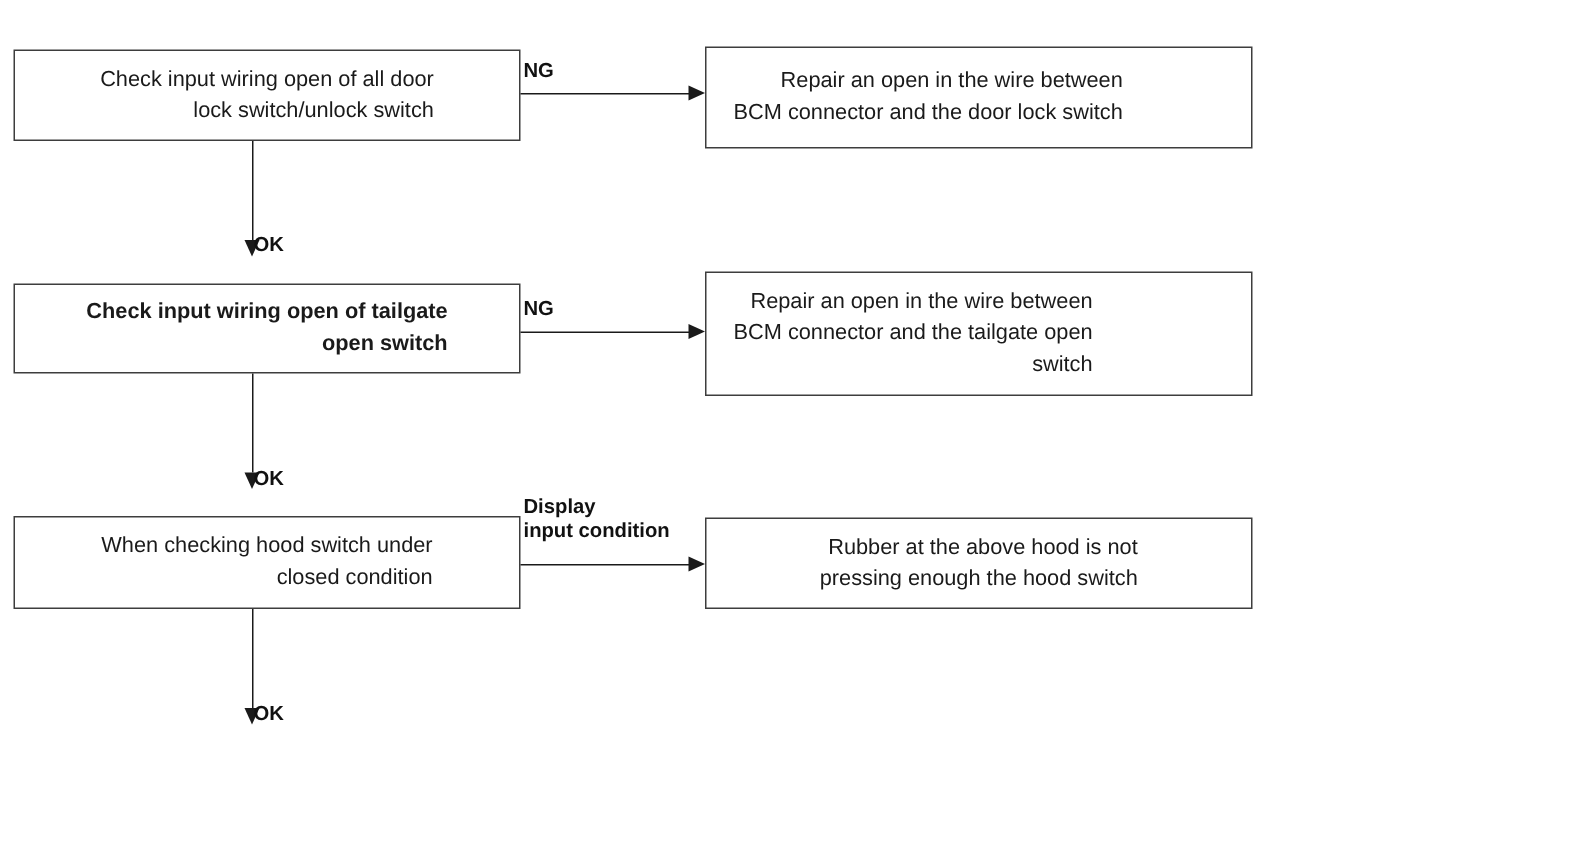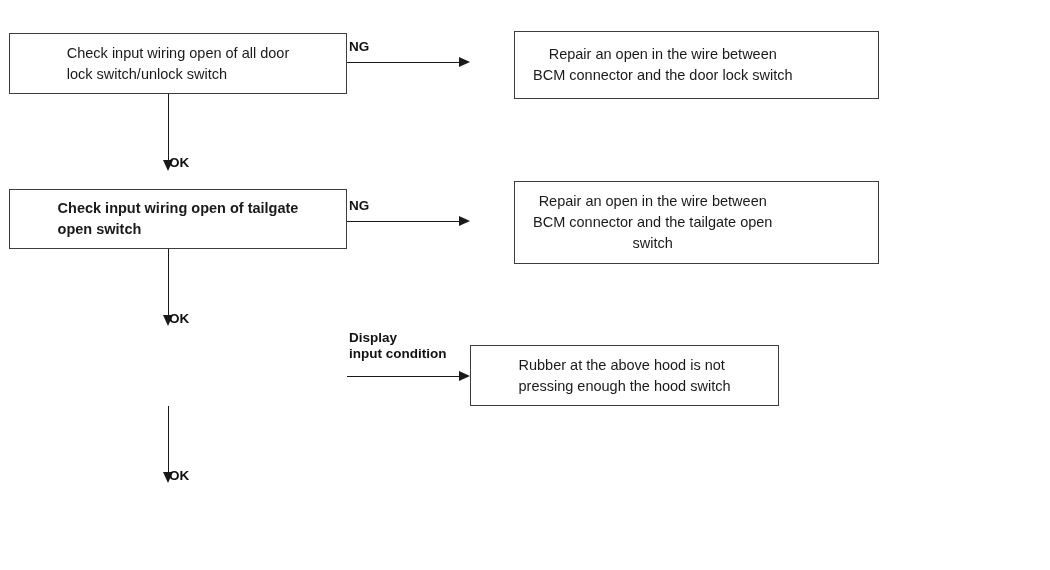--- a/index.html
+++ b/index.html
@@ -33,41 +33,40 @@
     background: #ffffff;
     font-size: 14.5px;
     line-height: 21px;
     color: #1a1a1a;
     display: flex;
     flex-direction: column;
     justify-content: center;
     white-space: pre-line;
   }
   .node.center {
-    text-align: left;
+    text-align: right;
     align-items: center;
     padding: 0 26px;
   }
   .node.left {
-    text-align: center;
+    text-align: right;
     align-items: flex-start;
     padding: 0 0 0 18px;
-    margin-left: 44px;
   }
 
   
   #node-door-lock      { left: 9px;  top: 33px;  width: 338px; height: 61px; }
   #node-tailgate       { left: 9px;  top: 189px; width: 338px; height: 60px; font-weight: bold; }
   #node-hood           { left: 9px;  top: 344px; width: 338px; height: 62px; }
   #node-replace-bcm    { left: 9px;  top: 500px; width: 338px; height: 43px; }
 
   
   #node-repair-door    { left: 470px; top: 31px;  width: 365px; height: 68px; }
   #node-repair-tailgate{ left: 470px; top: 181px; width: 365px; height: 83px; }
-  #node-rubber-hood    { left: 470px; top: 345px; width: 309px; height: 61px; }
+  #node-rubber-hood    { left: 470px; top: 345px; width: 365px; height: 61px; }
 
   
   .vline {
     position: absolute;
     width: 1px;
     background: #1a1a1a;
     left: 168px;
   }
   #vline-1 { top: 94px;  height: 66px; }
   #vline-2 { top: 249px; height: 66px; }
@@ -132,20 +131,22 @@
 <body>
 
 <div id="flow-canvas">
 
   <div class="node center" id="node-door-lock">Check input wiring open of all door
 lock switch/unlock switch</div>
 
   <div class="node center" id="node-tailgate">Check input wiring open of tailgate
 open switch</div>
 
+  <div class="node center" id="node-hood">When checking hood switch under
+closed condition</div>
 
 
   <div class="node left" id="node-repair-door">Repair an open in the wire between
 BCM connector and the door lock switch</div>
 
   <div class="node left" id="node-repair-tailgate">Repair an open in the wire between
 BCM connector and the tailgate open
 switch</div>
 
   <div class="node center" id="node-rubber-hood">Rubber at the above hood is not

